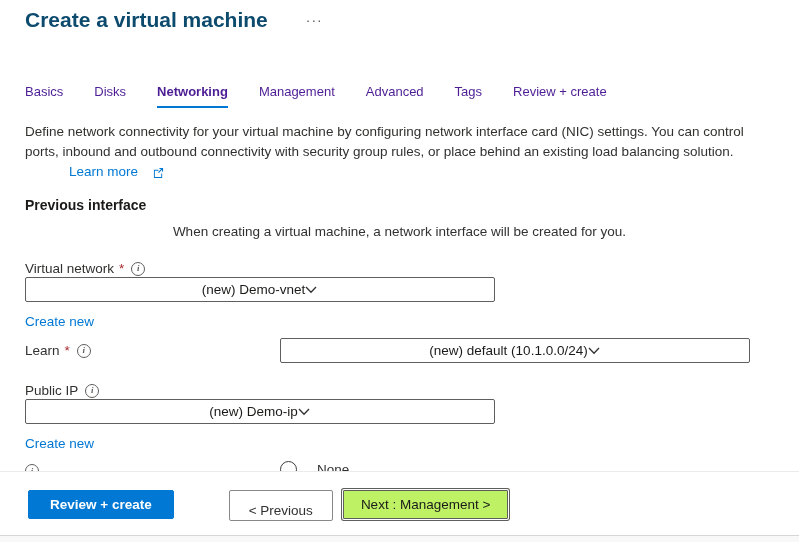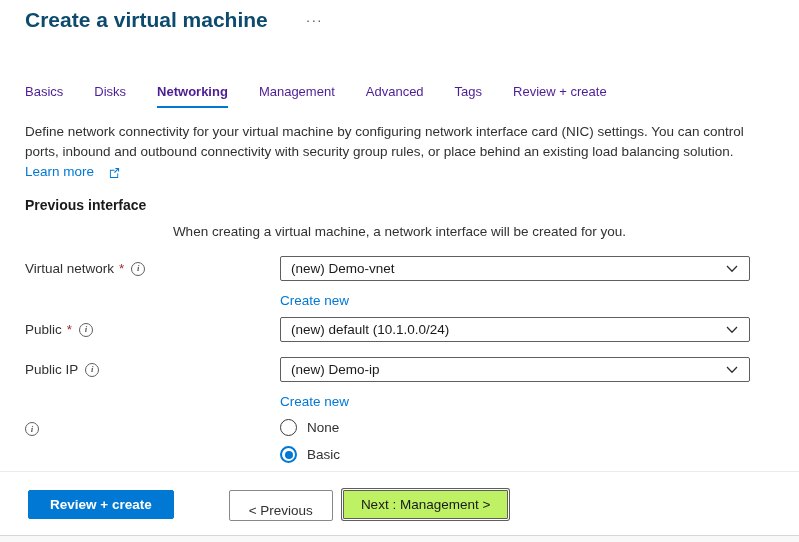--- a/index.html
+++ b/index.html
@@ -28,56 +28,56 @@
   .tab {
     font-size: 13px; color: #4c1d95; padding-bottom: 7px; cursor: pointer;
     border-bottom: 2px solid transparent; background: none; border-top: none;
     border-left: none; border-right: none; font-family: "Liberation Sans", sans-serif;
   }
   .tab.active { font-weight: 700; border-bottom: 2px solid #0078d4; }
 
   
   .desc { margin-top: 14px; max-width: 752px; line-height: 20px; color: #323130; }
   .link { color: #0078d4; text-decoration: none; cursor: pointer; }
-  .learn-more { display: inline-flex; align-items: center; gap: 15px; line-height: 20px; }
+  .learn-more { display: inline-flex; align-items: center; gap: 15px; line-height: 20px; margin-left: 44px; }
   .ext-icon { display: inline-block; width: 11px; height: 11px; }
 
   
   .section-heading { font-size: 14px; font-weight: 700; margin-top: 14px; line-height: 18px; color: #1b1a19; }
   .section-subtext { margin-top: 8px; line-height: 20px; text-align: center; }
 
   
   .form { margin-top: 14px; }
   .form-row { display: flex; align-items: flex-start; }
-  .row-gap-sm { margin-bottom: 7px; }
+  .row-gap-sm { margin-bottom: 7px; flex-direction: column; }
   .row-gap-md { margin-bottom: 15px; }
   .form-label {
     width: 255px; padding-top: 4px; display: flex; align-items: center; gap: 7px;
     line-height: 17px; color: #323130;
   }
   .required-mark { color: #a4262c; margin-left: -2px; }
   .info-icon {
     display: inline-flex; align-items: center; justify-content: center;
     width: 14px; height: 14px; border: 1px solid #605e5c; border-radius: 50%;
     font-size: 9px; color: #605e5c; cursor: default; flex: 0 0 auto;
     font-family: "Liberation Serif", serif; font-style: italic; font-weight: 700;
   }
   .control { width: 470px; }
   .select-box {
     height: 25px; border: 1px solid #605e5c; border-radius: 2px; background: #fff;
-    display: flex; align-items: center; justify-content: space-between;
+    display: flex; align-items: center; justify-content: center;
     padding: 0 11px 0 10px; cursor: pointer;
   }
   .select-value { font-size: 13.5px; color: #1b1a19; }
   .chevron { width: 12px; height: 8px; flex: 0 0 auto; }
   .create-new { display: inline-block; margin-top: 10px; line-height: 19px; }
 
   
   .radio-group { padding-top: 1px; }
-  .radio-row { display: flex; align-items: center; gap: 10px; height: 17px; margin-bottom: 10px; cursor: pointer; }
+  .radio-row { display: flex; align-items: center; gap: 20px; height: 17px; margin-bottom: 10px; cursor: pointer; }
   .radio-circle {
     width: 17px; height: 17px; border-radius: 50%; border: 1px solid #3b3a39;
     background: #fff; flex: 0 0 auto; position: relative;
   }
   .radio-row.selected .radio-circle { border: 2px solid #0078d4; }
   .radio-row.selected .radio-circle::after {
     content: ""; position: absolute; inset: 2.5px; border-radius: 50%; background: #0078d4;
   }
   .radio-label { line-height: 17px; }
 
@@ -158,21 +158,21 @@
           <svg class="chevron" viewBox="0 0 12 8">
             <path d="M1 1 L6 6.2 L11 1" fill="none" stroke="#323130" stroke-width="1.3"></path>
           </svg>
         </div>
         <a class="link create-new" href="#">Create new</a>
       </div>
     </div>
 
     <div class="form-row row-gap-md">
       <div class="form-label">
-        <span>Public</span>
+        <span>Learn</span>
           <span class="required-mark">*</span>
         <span class="info-icon">i</span>
       </div>
       <div class="control">
         <div class="select-box">
           <span class="select-value">(new) default (10.1.0.0/24)</span>
           <svg class="chevron" viewBox="0 0 12 8">
             <path d="M1 1 L6 6.2 L11 1" fill="none" stroke="#323130" stroke-width="1.3"></path>
           </svg>
         </div>

